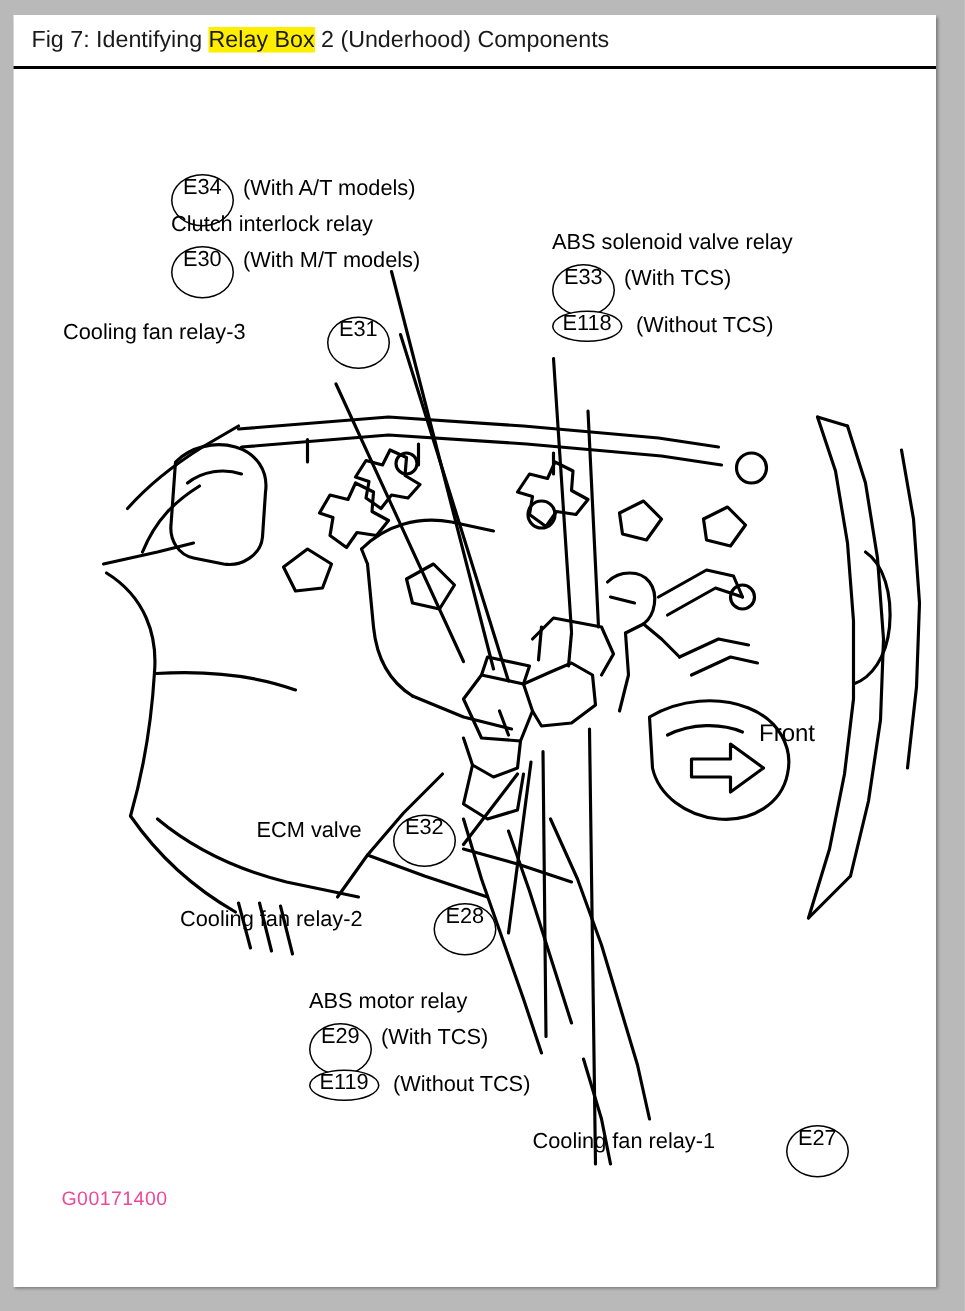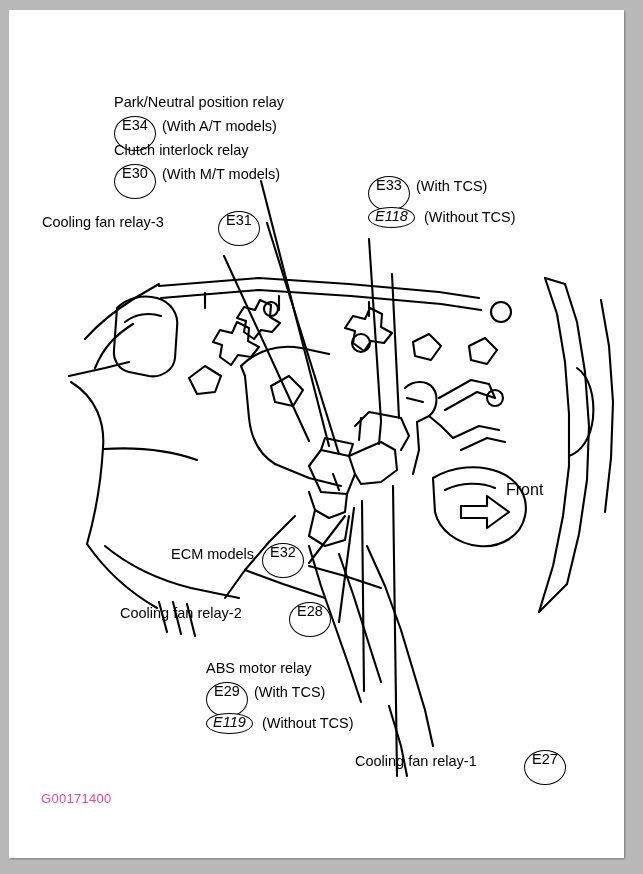--- a/index.html
+++ b/index.html
@@ -77,21 +77,20 @@
     color: #000;
     white-space: nowrap;
     border: 1.6px solid #000;
     border-radius: 50%/50%;
     padding: 1px 7px 16px 7px;
     line-height: 1.1;
     background: #fff;
   }
   .code-wide {
     padding: 1px 6px 2px 6px;
-    font-style: italic;
   }
   #footer-code {
     position: absolute;
     left: 32px;
     top: 745px;
     font-size: 13px;
     color: #ec4899;
     letter-spacing: 0.3px;
   }
   #courtesy {
@@ -104,20 +103,23 @@
     color: #1a1a1a;
   }
   svg { display:block; }
 </style>
 </head>
 <body>
 
 <div id="page">
   <div id="sheet">
 
+    <div id="title-bar">
+      <div id="title-text"><span>Fig 7: Identifying </span><span class="hl">Relay Box</span><span> 2 (Underhood) Components</span></div>
+    </div>
 
     <div id="figure">
 
       <svg id="artboard" viewBox="0 0 615 812" xmlns="http://www.w3.org/2000/svg">
         <g fill="none" stroke="#000" stroke-width="2.1" stroke-linecap="round" stroke-linejoin="round">
 
           <path d="M252 135 L320 400"></path>
           <path d="M258 177 L330 408"></path>
           <path d="M215 210 L300 395"></path>
           <path d="M360 193 L372 375"></path>
@@ -203,39 +205,39 @@
           <path d="M568 322 C580 330 586 350 584 372 C582 392 572 406 560 410"></path>
           <path d="M592 254 L600 300 L604 356 L602 412 L596 466"></path>
 
           <path d="M180 332 L196 320 L212 330 L206 346 L188 348 Z"></path>
           <path d="M262 340 L280 330 L294 344 L284 360 L266 356 Z"></path>
           <path d="M404 296 L420 288 L432 300 L422 314 L406 310 Z"></path>
           <path d="M460 300 L476 292 L488 304 L478 318 L462 314 Z"></path>
         </g>
       </svg>
 
-      <div class="lbl" style="left:105px; top:48px;">Park/Neutral position relay</div>
       <div class="code" style="left:105px; top:70px;">E34</div>
       <div class="lbl" style="left:153px; top:72px;">(With A/T models)</div>
 
       <div class="lbl" style="left:105px; top:96px;">Clutch interlock relay</div>
       <div class="code" style="left:105px; top:118px;">E30</div>
       <div class="lbl" style="left:153px; top:120px;">(With M/T models)</div>
 
       <div class="lbl" style="left:33px; top:168px;">Cooling fan relay-3</div>
       <div class="code" style="left:209px; top:165px;">E31</div>
 
+      <div class="lbl" style="left:359px; top:108px;">ABS solenoid valve relay</div>
       <div class="code" style="left:359px; top:130px;">E33</div>
       <div class="lbl" style="left:407px; top:132px;">(With TCS)</div>
       <div class="code code-wide" style="left:359px; top:161px;">E118</div>
       <div class="lbl" style="left:415px; top:163px;">(Without TCS)</div>
 
       <div class="lbl" style="left:497px; top:435px; font-size:16px;">Front</div>
 
-      <div class="lbl" style="left:162px; top:500px;">ECM models</div>
+      <div class="lbl" style="left:162px; top:500px;">ECM valve</div>
       <div class="code" style="left:253px; top:497px;">E32</div>
 
       <div class="lbl" style="left:111px; top:559px;">Cooling fan relay-2</div>
       <div class="code" style="left:280px; top:556px;">E28</div>
 
       <div class="lbl" style="left:197px; top:614px;">ABS motor relay</div>
       <div class="code" style="left:197px; top:636px;">E29</div>
       <div class="lbl" style="left:245px; top:638px;">(With TCS)</div>
       <div class="code code-wide" style="left:197px; top:667px;">E119</div>
       <div class="lbl" style="left:253px; top:669px;">(Without TCS)</div>

